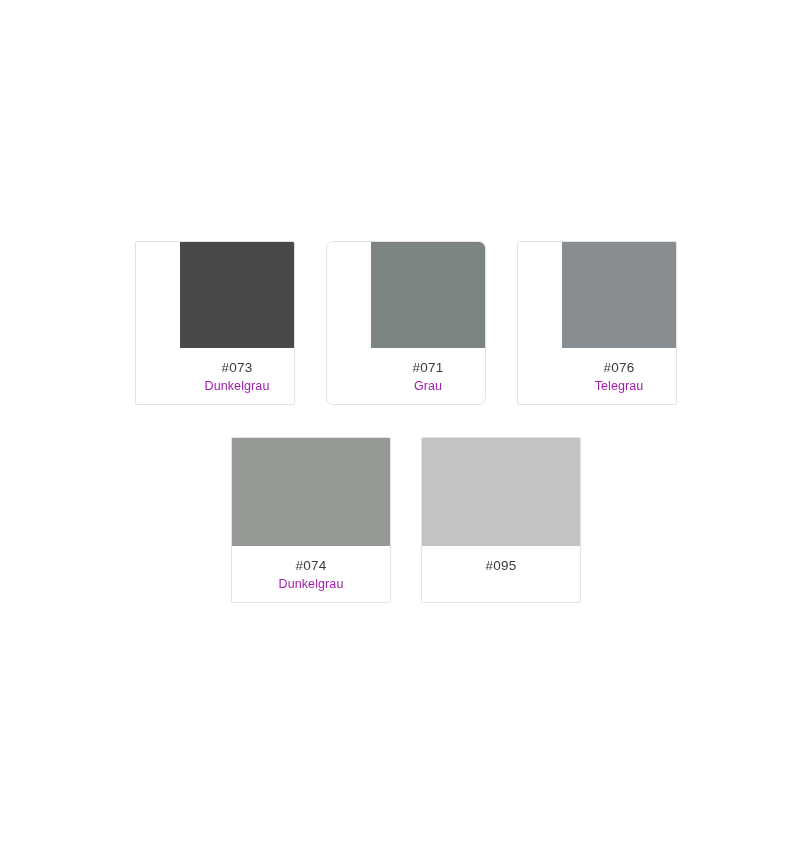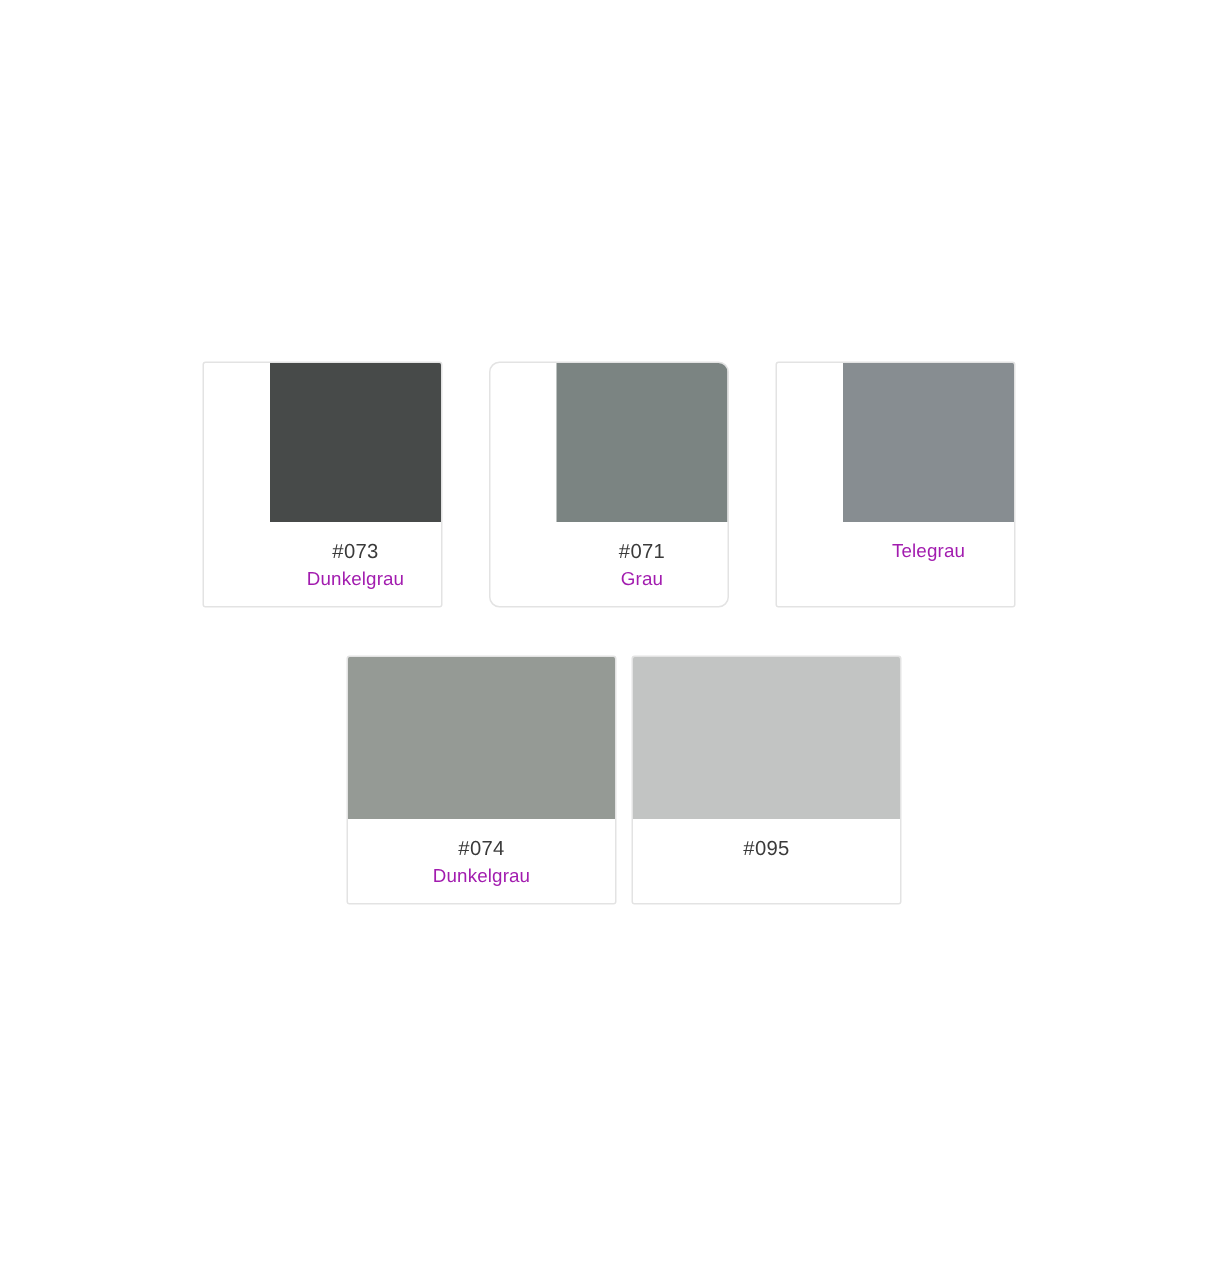--- a/index.html
+++ b/index.html
@@ -62,21 +62,21 @@
 
   
   .card-r1 { top: 241px; width: 160px; height: 164px; padding-left: 44px; }
   .card-r1 .swatch-chip { height: 106px; }
 
   #card-073 { left: 135px; }
   #card-071 { left: 326px; border-radius: 7px; }
   #card-076 { left: 517px; }
 
   
-  .card-r2 { top: 437px; width: 180px; height: 166px; }
+  .card-r2 { top: 437px; width: 160px; height: 166px; }
   .card-r2 .swatch-chip { height: 108px; }
 
   #card-074 { left: 231px; }
   #card-072 { left: 421px; }
 </style>
 </head>
 <body style="background-color: rgb(255, 255, 255);">
 
 <div id="color-grid">
 
@@ -92,20 +92,21 @@
     <span class="swatch-chip" style="background-color: rgb(123, 132, 130);"></span>
     <div class="swatch-caption">
       <span class="swatch-code">#071</span>
       <span class="swatch-name">Grau</span>
     </div>
   </div>
 
   <div class="swatch-card card-r1" id="card-076">
     <span class="swatch-chip" style="background-color: rgb(135, 141, 145);"></span>
     <div class="swatch-caption">
+      <span class="swatch-code">#076</span>
       <span class="swatch-name">Telegrau</span>
     </div>
   </div>
 
   <div class="swatch-card card-r2" id="card-074">
     <span class="swatch-chip" style="background-color: rgb(149, 154, 149);"></span>
     <div class="swatch-caption">
       <span class="swatch-code">#074</span>
       <span class="swatch-name">Dunkelgrau</span>
     </div>

